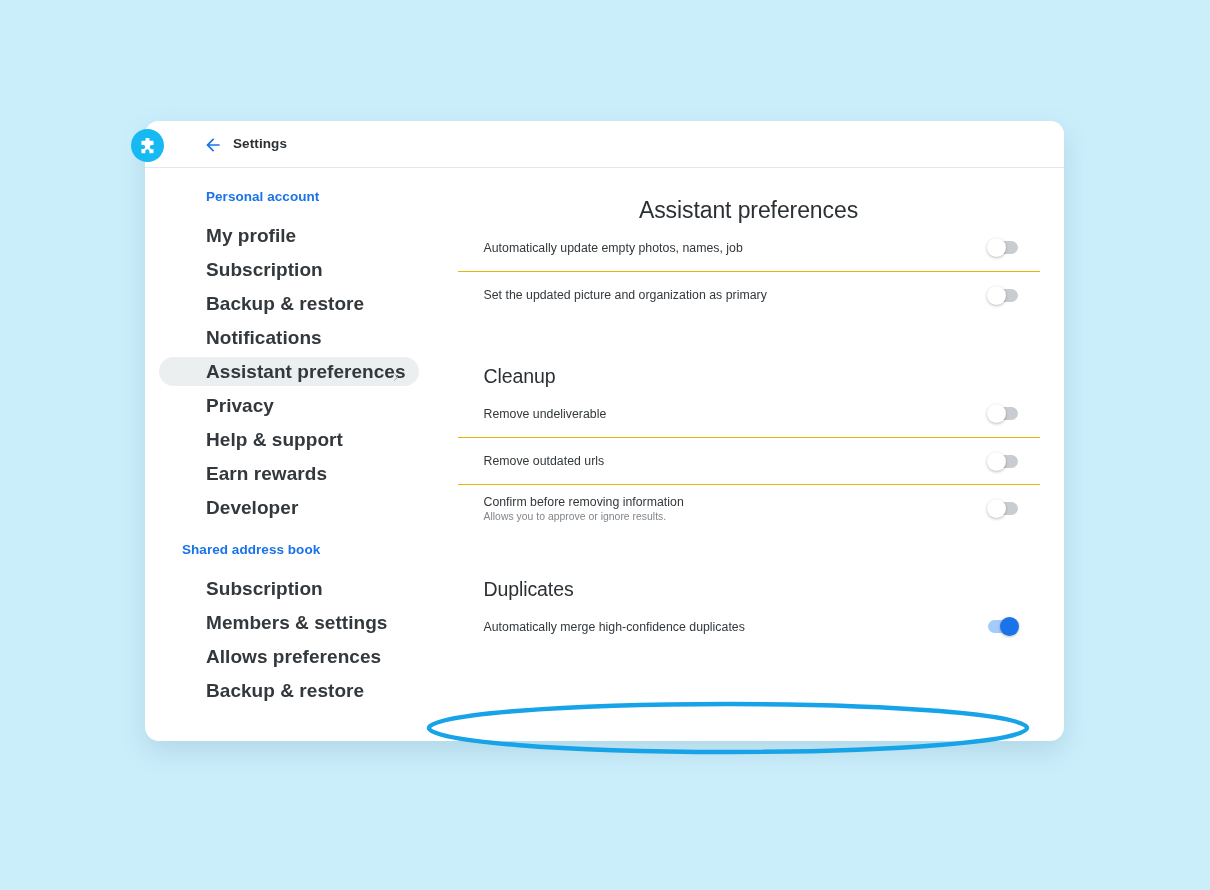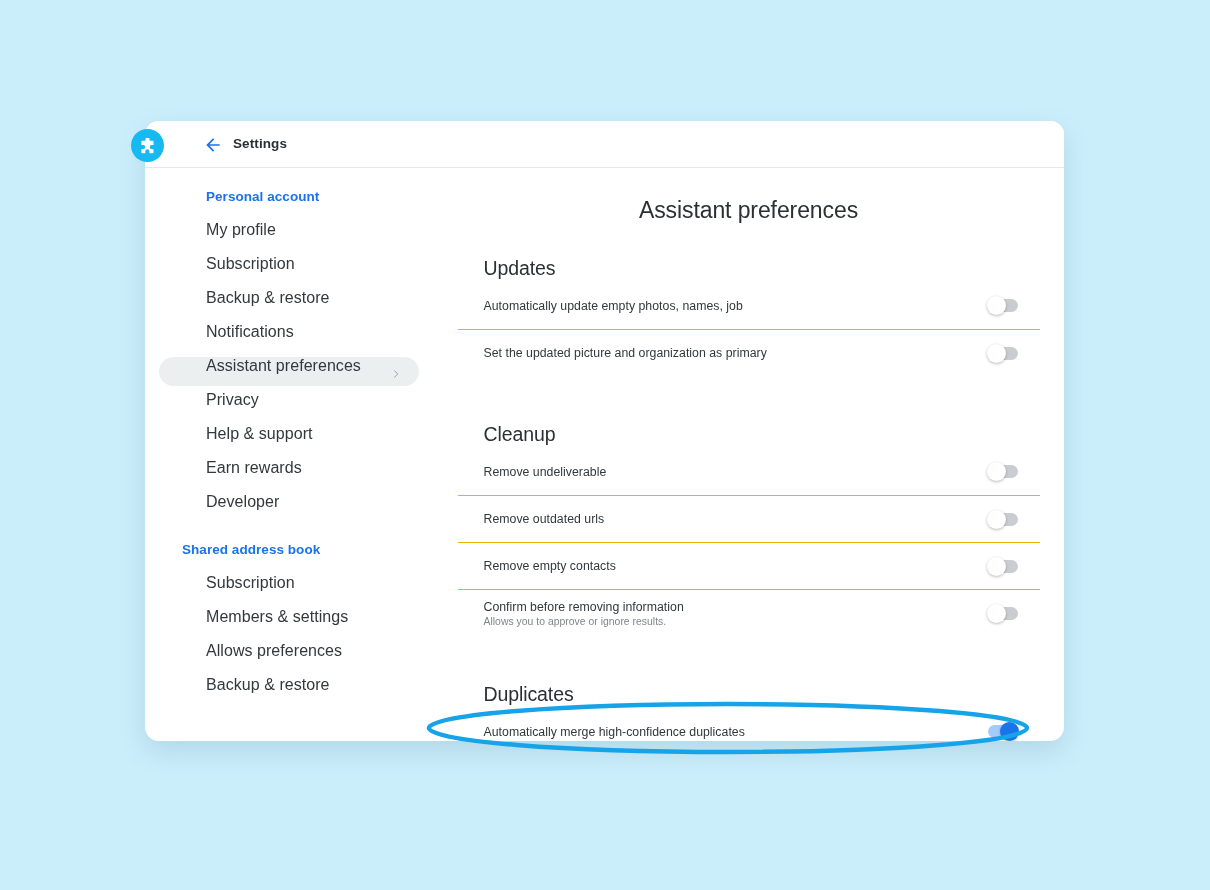--- a/index.html
+++ b/index.html
@@ -90,27 +90,27 @@
     font-weight: bold;
     padding: 0 0 0 61px;
     margin-bottom: 17px;
     letter-spacing: .05px;
   }
   .nav-heading.second { margin-top: 20px; padding-left: 37px; }
 
   .nav-item {
     position: relative;
     display: flex;
-    align-items: flex-start;
+    align-items: center;
     height: 29px;
     margin: 0 14px 5px 14px;
     padding-left: 47px;
     border-radius: 15px;
-    font-size: 16px;
-    font-weight: normal;
+    font-size: 19px;
+    font-weight: bold;
     color: #33383c;
     cursor: pointer;
     letter-spacing: .05px;
   }
   .nav-item.selected {
     background: #eceff0;
   }
   .nav-item .chev {
     position: absolute;
     right: 17px;
@@ -295,21 +295,20 @@
       <span>Backup &amp; restore</span>
     </div>
   </nav>
 
   <main id="main-panel">
 
     <h1 id="page-title">Assistant preferences</h1>
 
     <div class="content-col">
 
-      <h2 class="section-title">Updates</h2>
 
       <div class="pref-row">
         <div class="pref-labels">
           <span class="pref-label">Automatically update empty photos, names, job</span>
         </div>
         <div class="toggle">
           <span class="knob"></span>
         </div>
       </div>
 
@@ -335,28 +334,20 @@
 
       <div class="pref-row">
         <div class="pref-labels">
           <span class="pref-label">Remove outdated urls</span>
         </div>
         <div class="toggle">
           <span class="knob"></span>
         </div>
       </div>
 
-      <div class="pref-row">
-        <div class="pref-labels">
-          <span class="pref-label">Remove empty contacts</span>
-        </div>
-        <div class="toggle">
-          <span class="knob"></span>
-        </div>
-      </div>
 
       <div class="pref-row">
         <div class="pref-labels">
           <span class="pref-label">Confirm before removing information</span>
           <span class="pref-sub">Allows you to approve or ignore results.</span>
         </div>
         <div class="toggle">
           <span class="knob"></span>
         </div>
       </div>

